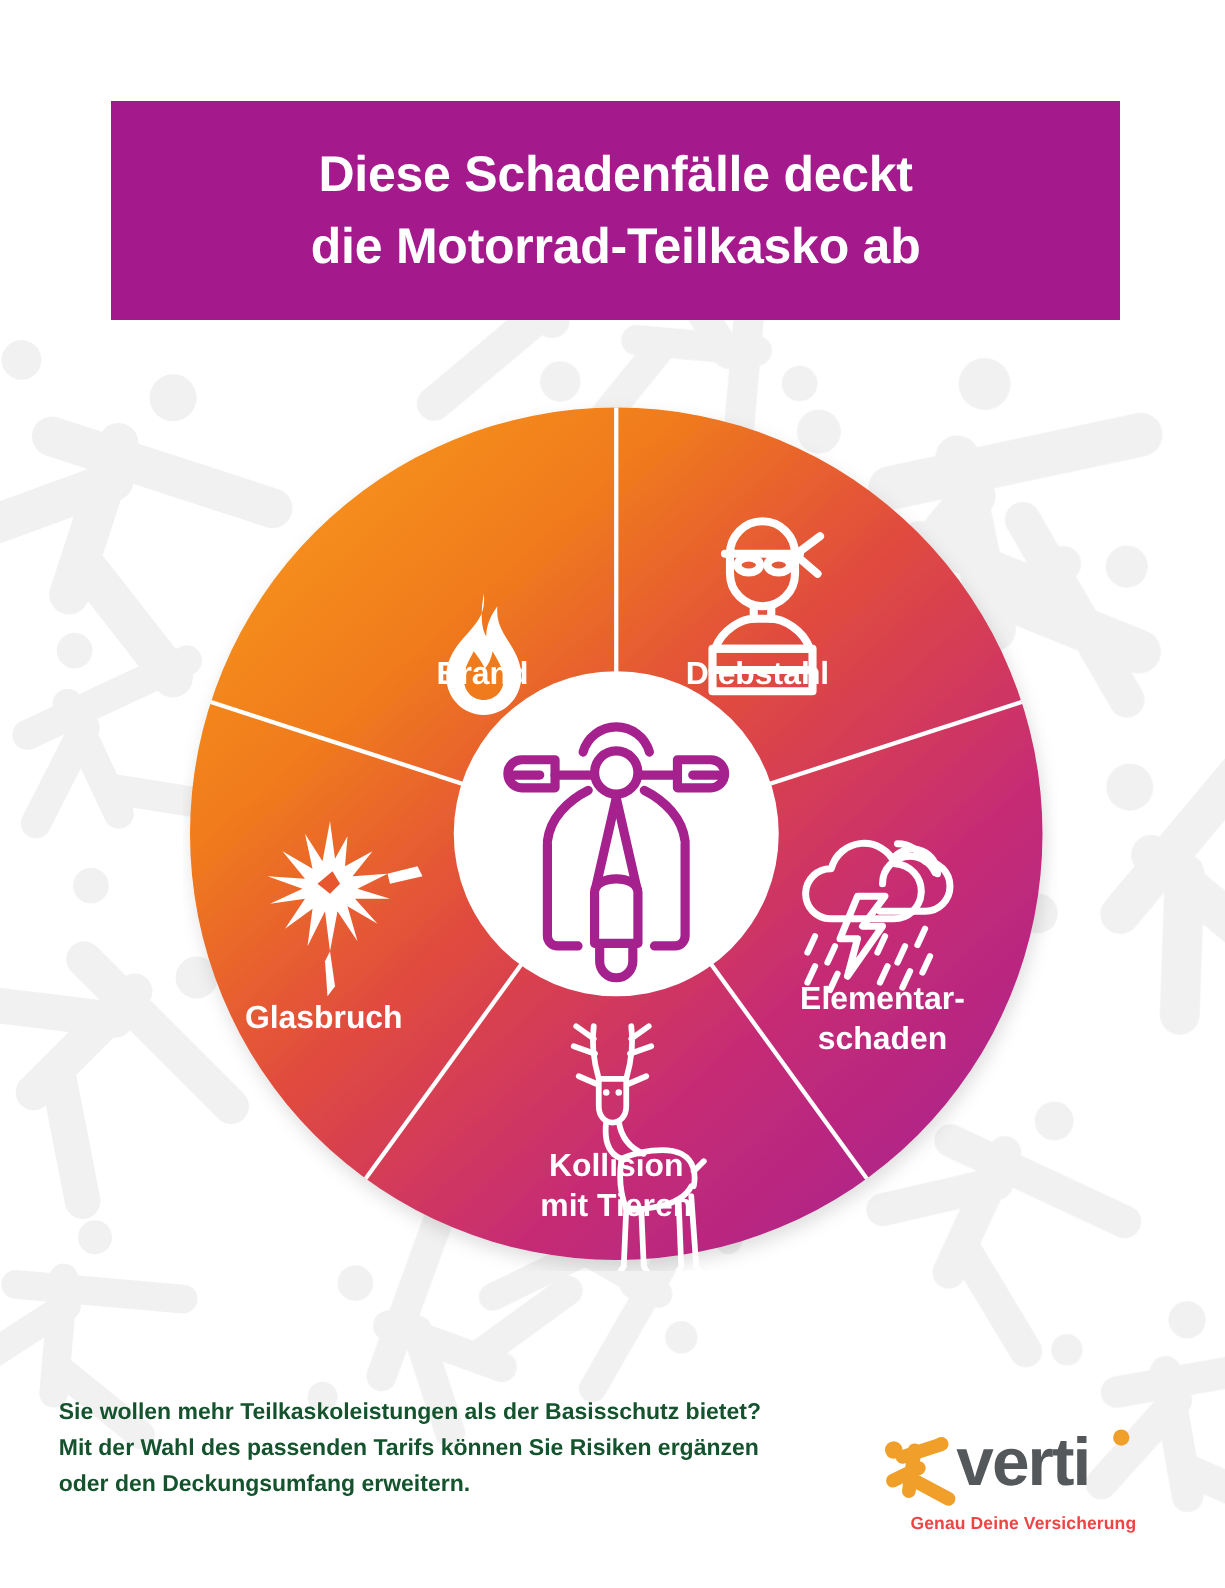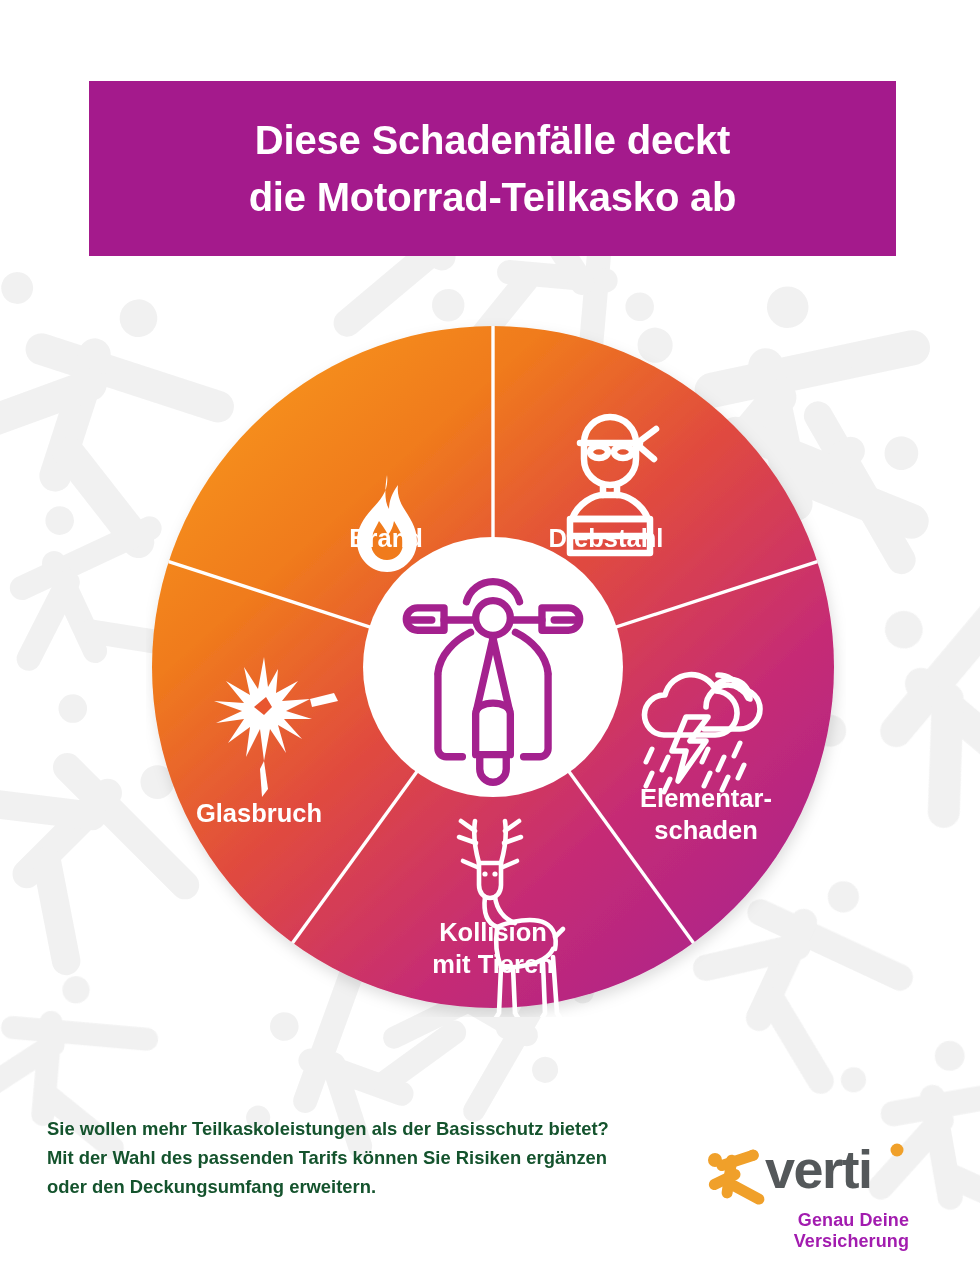--- a/index.html
+++ b/index.html
@@ -41,21 +41,21 @@
     color:#14532d;font-size:18.4px;line-height:1.58;font-weight:700;
     white-space:pre-line;
     margin-top:44px;
   }
 
   
   #logo{position:absolute;left:701px;top:1138px;width:208px;height:100px;z-index:3;}
   #logo-wordmark{position:absolute;left:0;top:0;}
   #logo-tagline{
     position:absolute;left:0;top:72px;width:208px;text-align:right;
-    color:#a21caf;font-size:18px;font-weight:600;letter-spacing:0.1px;
+    color:#ef4444;font-size:14px;font-weight:600;letter-spacing:0.1px;
   }
 </style>
 </head>
 <body>
 
 <div id="stage">
 
   <svg id="bg-watermark" viewBox="0 0 980 1270">
     <defs>
       <g id="wm-figure">

